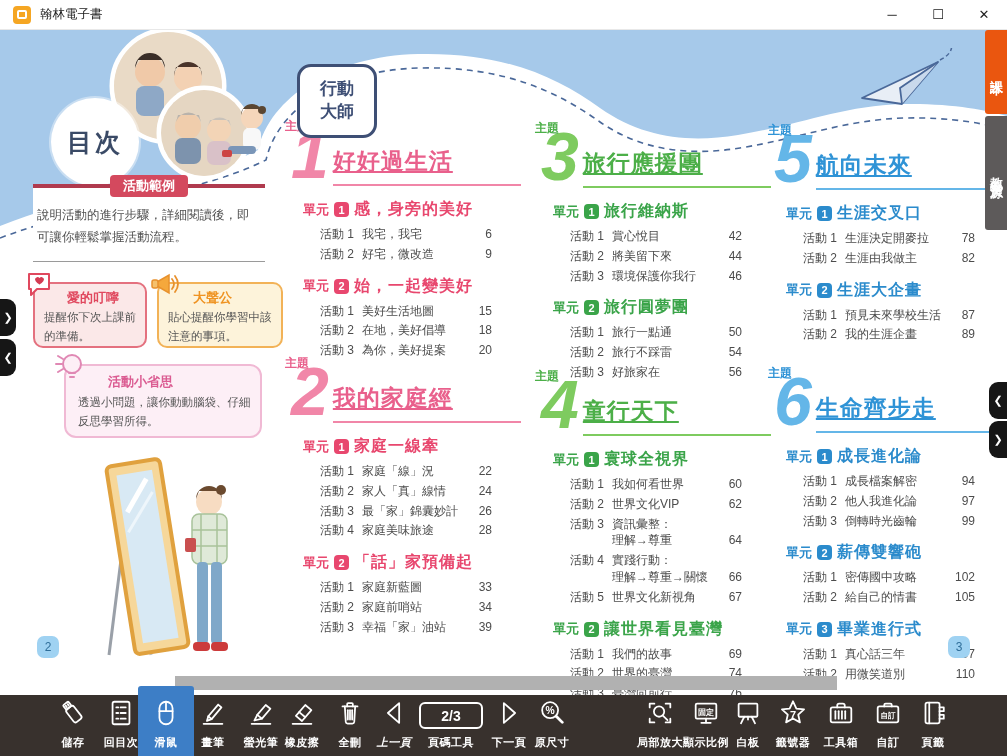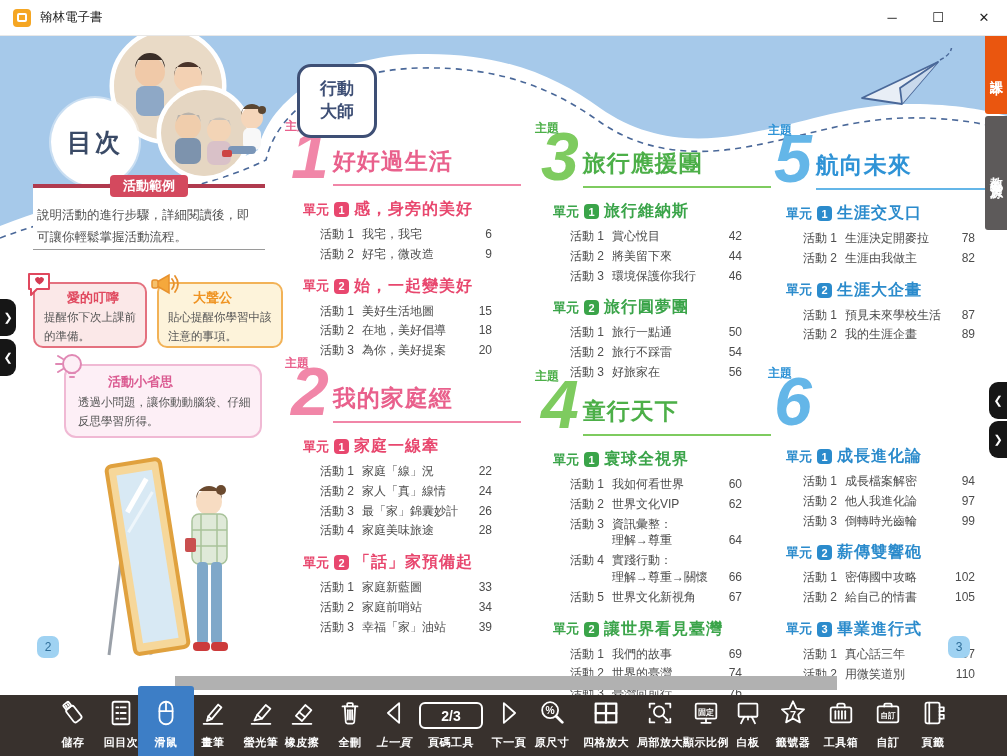--- a/index.html
+++ b/index.html
@@ -1,38 +1,38 @@
 <!DOCTYPE html>
 <html><head>
 <meta charset="utf-8">
 <style>
   * { margin:0; padding:0; box-sizing:border-box; }
   html,body { width:1007px; height:756px; }
   body { font-family:"Liberation Sans","DejaVu Sans",sans-serif; position:relative; overflow:hidden; background:#fff; }
 
   
-  .titlebar { position:absolute; left:0; top:0; width:1007px; height:36px; background:#fff; display:flex; align-items:center; border-bottom:1px solid #e8e8e8; z-index:40; }
+  .titlebar { position:absolute; left:0; top:0; width:1007px; height:30px; background:#fff; display:flex; align-items:center; border-bottom:1px solid #e8e8e8; z-index:40; }
   .app-icon { width:18px; height:18px; margin-left:13px; background:#f5a623; border-radius:4px; display:flex; align-items:center; justify-content:center; }
   .app-icon-inner { width:10px; height:9px; border:2px solid #fff; border-radius:2px; }
   .app-title { margin-left:9px; font-size:12.5px; color:#1a1a1a; }
   .win-controls { margin-left:auto; display:flex; height:100%; }
   .win-btn { width:46px; height:100%; border:none; background:#fff; font-size:13px; color:#222; cursor:pointer; font-family:inherit; }
 
   
   .content { position:absolute; left:0; top:30px; width:1007px; height:665px; background:#a6c9ea; overflow:hidden; }
   .wave-svg { position:absolute; left:0; top:0; }
 
   .toc-circle { position:absolute; left:51px; top:68px; width:88px; height:88px; border-radius:50%; background:#fff; display:flex; align-items:center; justify-content:center; box-shadow:0 0 0 2px rgba(255,255,255,.4); }
   .toc-circle span { font-size:25px; font-weight:bold; color:#3a4a66; letter-spacing:3px; }
 
   .master-badge { position:absolute; left:297px; top:34px; width:80px; height:74px; background:#fff; border:3px solid #3e4f75; border-radius:14px; display:flex; align-items:center; justify-content:center; z-index:5; }
   .master-badge span { width:40px; font-size:17px; font-weight:bold; color:#3e4f75; line-height:1.35; text-align:center; }
 
   
-  .legend-example { position:absolute; left:33px; top:154px; width:232px; background:#fff; border-top:4px solid #b03a4e; border-bottom:1px solid #9a9a9a; padding:0 4px 0 4px; }
+  .legend-example { position:absolute; left:33px; top:154px; width:232px; background:#fff; border-top:4px solid #b03a4e; border-bottom:1px solid #9a9a9a; padding:0 4px 12px 4px; }
   .legend-example .chip { display:block; margin:-13px auto 0 auto; width:78px; text-align:center; background:#d4495e; color:#fff; font-size:13px; font-weight:bold; border-radius:4px; padding:2px 0; }
   .legend-example .desc { margin-top:8px; font-size:12.5px; color:#4f4f4f; line-height:1.75; }
 
   .mini-box { position:absolute; border-radius:10px; }
   .love-box { left:33px; top:252px; width:114px; height:66px; border:2px solid #e4717f; background:#fbe8e8; }
   .mega-box { left:157px; top:252px; width:126px; height:66px; border:2px solid #f2b257; background:#fdf3da;padding-left:47px; }
   .reflect-box { left:64px; top:334px; width:198px; height:74px; border:2px solid #f0b9d4; background:#fdeff6; border-radius:12px; }
   .mini-box .box-icon { position:absolute; left:-10px; top:-14px; }
   .mini-box .box-title { position:absolute; top:5px; left:32px; font-size:13px; font-weight:bold; }
   .love-box .box-title { color:#e0485e; }
@@ -40,21 +40,21 @@
   .reflect-box .box-title { color:#db5c92; left:42px; top:7px; }
   .mini-box .box-desc { position:absolute; left:9px; right:6px; top:24px; font-size:11.5px; color:#555; line-height:1.65; }
   .reflect-box .box-desc { top:27px; left:12px; }
 
   
   .theme { position:absolute; width:238px; }
   .t-head { position:relative; display:flex; align-items:flex-end; height:66px; }
   .t-tag { position:absolute; left:2px; top:-2px; font-size:12px; font-weight:bold; color:var(--ctitle); }
   .t-num { font-size:68px; line-height:.92; font-weight:bold; font-style:italic; color:var(--cnum); margin-left:8px; }
   .t-titlebox { flex:1; margin-left:4px; padding-bottom:7px; border-bottom:2px solid var(--cnum); }
-  .t-title { font-size:23px; font-weight:bold; color:var(--ctitle); letter-spacing:1px; }
+  .t-title { font-size:23px; font-weight:bold; color:var(--ctitle); letter-spacing:1px;text-decoration:underline; }
   .unit { margin:13px 0 0 20px; }
   .u-head { display:flex; align-items:center; gap:5px; }
   .u-tag { font-size:13px; font-weight:bold; color:var(--cunit); }
   .u-badge { width:15px; height:15px; border-radius:4px; background:var(--cunit); color:#fff; font-size:11px; font-weight:bold; display:flex; align-items:center; justify-content:center; }
   .u-title { font-size:16px; font-weight:bold; color:var(--cunit); letter-spacing:1px; }
   .acts { margin:6px 0 0 17px; width:172px; display:flex; flex-direction:column; gap:3px; }
   .act { display:flex; font-size:12px; color:#4c4c4c; line-height:1.4; cursor:pointer; }
   .a-label { width:42px; flex:none; }
   .a-name { flex:1; white-space:pre-line; }
   .a-page { flex:none; align-self:flex-end; margin-left:4px; }
@@ -604,20 +604,21 @@
         <span class="a-name">我的生涯企畫</span>
         <span class="a-page">89</span>
           </div>
         </div>
       </div>
     </div>
   <div class="theme" style="left: 766px; top: 337px; --cnum: #64b6e8; --ctitle: #2f93d6; --cunit: #2b8bcc;">
       <div class="t-head">
     <span class="t-tag">主題</span>
     <span class="t-num">6</span>
+    <div class="t-titlebox"><span class="t-title">生命齊步走</span></div>
   </div>
       <div class="unit">
       <div class="u-head">
         <span class="u-tag">單元</span>
         <span class="u-badge">1</span>
         <span class="u-title">成長進化論</span>
       </div>
         <div class="acts">
           <div class="act">
         <span class="a-label">活動 1</span>
@@ -752,26 +753,20 @@
         <use href="#next-page-icon"></use>
       </svg>
       <span class="t-label">下一頁</span>
     </div>
     <div class="t-item" style="left: 524px;">
       <svg class="t-icon" viewBox="0 0 32 32">
         <use href="#zoom-percent-icon"></use>
       </svg>
       <span class="t-label">原尺寸</span>
     </div>
-    <div class="t-item" style="left: 578px;">
-      <svg class="t-icon" viewBox="0 0 32 32">
-        <use href="#four-grid-zoom-icon"></use>
-      </svg>
-      <span class="t-label">四格放大</span>
-    </div>
     <div class="t-item" style="left: 632px;">
       <svg class="t-icon" viewBox="0 0 32 32">
         <use href="#area-zoom-icon"></use>
       </svg>
       <span class="t-label">局部放大</span>
     </div>
     <div class="t-item" style="left: 678px;">
       <svg class="t-icon" viewBox="0 0 32 32">
         <use href="#display-ratio-icon"></use>
       </svg>

